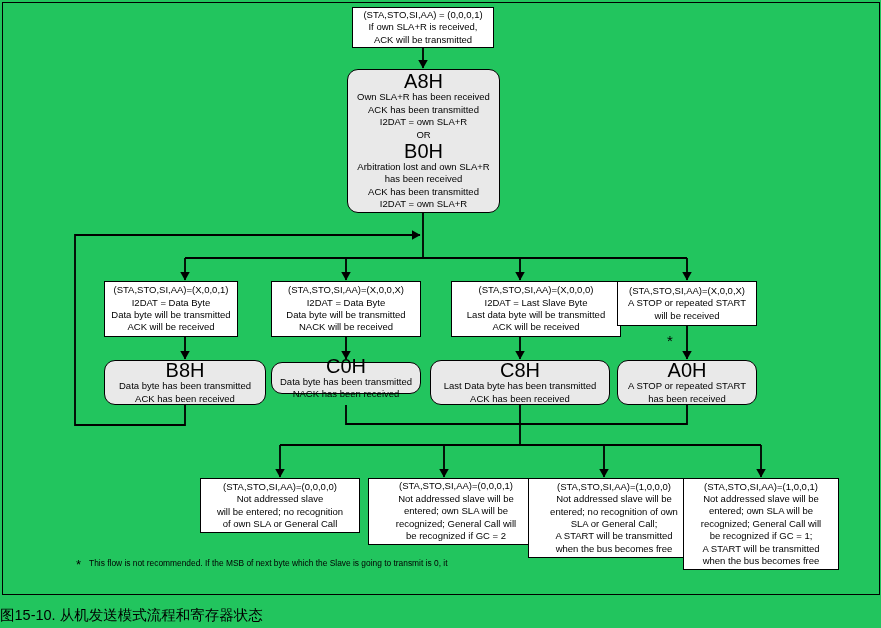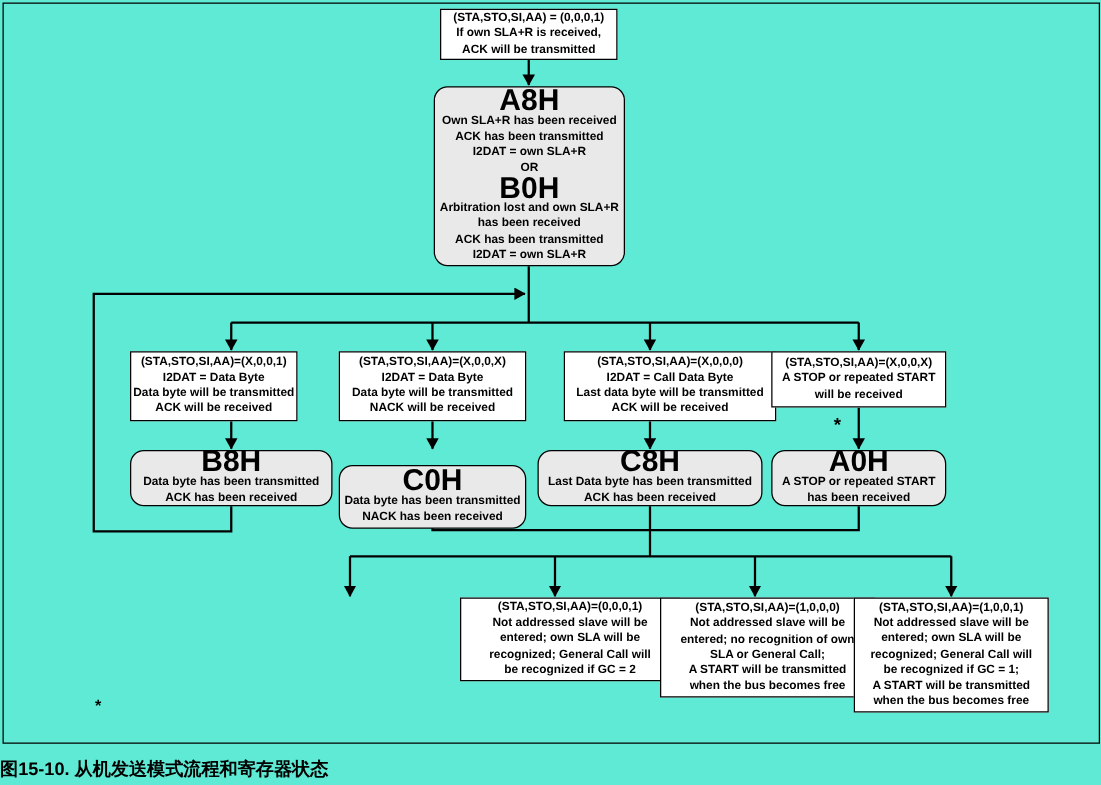--- a/index.html
+++ b/index.html
@@ -1,35 +1,35 @@
 <!DOCTYPE html>
 <html><head>
 <meta charset="utf-8">
 <style>
   html,body { margin:0; padding:0; background:#ffffff; }
   .canvas {
     position:relative; width:881px; height:628px; overflow:hidden;
-    background:#5eead4; color:#000;
+    background:#22c55e; color:#000;
     font-family:"Liberation Sans","DejaVu Sans",sans-serif;
-    font-weight:bold;
+    font-weight:normal;
   }
   .frame {
     position:absolute; left:2px; top:2px; width:876px; height:591px;
     border:1.5px solid #000;
   }
   .wires { position:absolute; left:0; top:0; width:881px; height:628px; }
   .box {
     position:absolute; box-sizing:border-box;
     border:1.6px solid #000; background:#fff;
     display:flex; flex-direction:column; justify-content:center; align-items:center;
     font-size:9.5px; line-height:12.4px; text-align:center;
   }
   .rounded { border-radius:11px; background:#e9e9e9; }
   .line, .box div { white-space:nowrap; }
-  .title { font-size:24px; line-height:20px; white-space:nowrap; }
+  .title { font-size:20px; line-height:20px; white-space:nowrap; }
   .star {
     position:absolute; font-size:15px; line-height:15px;
   }
   .footnote {
     position:absolute; left:76px; top:558px; display:flex; gap:8px;
     font-size:8.4px; line-height:11.5px;
   }
   .footnote .marker { font-size:13px; line-height:13px; }
   .caption {
     position:absolute; left:0; top:606px; width:881px; 
@@ -107,40 +107,40 @@
       <div class="line">ACK will be received</div>
     </div>
   <div class="box" style="left:271px;top:281px;width:150px;height:56px">
       <div class="line">(STA,STO,SI,AA)=(X,0,0,X)</div>
       <div class="line">I2DAT = Data Byte</div>
       <div class="line">Data byte will be transmitted</div>
       <div class="line">NACK will be received</div>
     </div>
   <div class="box" style="left:451px;top:281px;width:170px;height:56px">
       <div class="line">(STA,STO,SI,AA)=(X,0,0,0)</div>
-      <div class="line">I2DAT = Call Data Byte</div>
+      <div class="line">I2DAT = Last Slave Byte</div>
       <div class="line">Last data byte will be transmitted</div>
       <div class="line">ACK will be received</div>
     </div>
   <div class="box" style="left:617px;top:281px;width:140px;height:45px">
       <div class="line">(STA,STO,SI,AA)=(X,0,0,X)</div>
       <div class="line">A STOP or repeated START</div>
       <div class="line">will be received</div>
     </div>
 
   <div class="star" style="left:667px;top:333px">*</div>
 
   <div class="box rounded" style="left:104px;top:360px;width:162px;height:45px">
     <div class="title">B8H</div>
     <div>
         <div class="line">Data byte has been transmitted</div>
         <div class="line">ACK has been received</div>
       </div>
   </div>
-  <div class="box rounded" style="left:271px;top:372px;width:150px;height:51px">
+  <div class="box rounded" style="left:271px;top:362px;width:150px;height:32px">
     <div class="title">C0H</div>
     <div>
         <div class="line">Data byte has been transmitted</div>
         <div class="line">NACK has been received</div>
       </div>
   </div>
   <div class="box rounded" style="left:430px;top:360px;width:180px;height:45px">
     <div class="title">C8H</div>
     <div>
         <div class="line">Last Data byte has been transmitted</div>
@@ -148,20 +148,26 @@
       </div>
   </div>
   <div class="box rounded" style="left:617px;top:360px;width:140px;height:45px">
     <div class="title">A0H</div>
     <div>
         <div class="line">A STOP or repeated START</div>
         <div class="line">has been received</div>
       </div>
   </div>
 
+  <div class="box" style="left:200px;top:478px;width:160px;height:55px">
+      <div class="line">(STA,STO,SI,AA)=(0,0,0,0)</div>
+      <div class="line">Not addressed slave</div>
+      <div class="line">will be entered; no recognition</div>
+      <div class="line">of own SLA or General Call</div>
+    </div>
   <div class="box" style="left:368px;top:478px;width:176px;height:67px">
       <div class="line">(STA,STO,SI,AA)=(0,0,0,1)</div>
       <div class="line">Not addressed slave will be</div>
       <div class="line">entered; own SLA will be</div>
       <div class="line">recognized; General Call will</div>
       <div class="line">be recognized if GC = 2</div>
     </div>
   <div class="box" style="left:528px;top:478px;width:172px;height:80px">
       <div class="line">(STA,STO,SI,AA)=(1,0,0,0)</div>
       <div class="line">Not addressed slave will be</div>
@@ -176,18 +182,19 @@
       <div class="line">entered; own SLA will be</div>
       <div class="line">recognized; General Call will</div>
       <div class="line">be recognized if GC = 1;</div>
       <div class="line">A START will be transmitted</div>
       <div class="line">when the bus becomes free</div>
     </div>
 
   <div class="footnote">
     <div class="marker">*</div>
     <div>
+        <div class="line">This flow is not recommended. If the MSB of next byte which the Slave is going to transmit is 0, it</div>
       </div>
   </div>
 
   <div class="caption">图15-10. 从机发送模式流程和寄存器状态</div>
 
 </div>
 
 </body></html>

